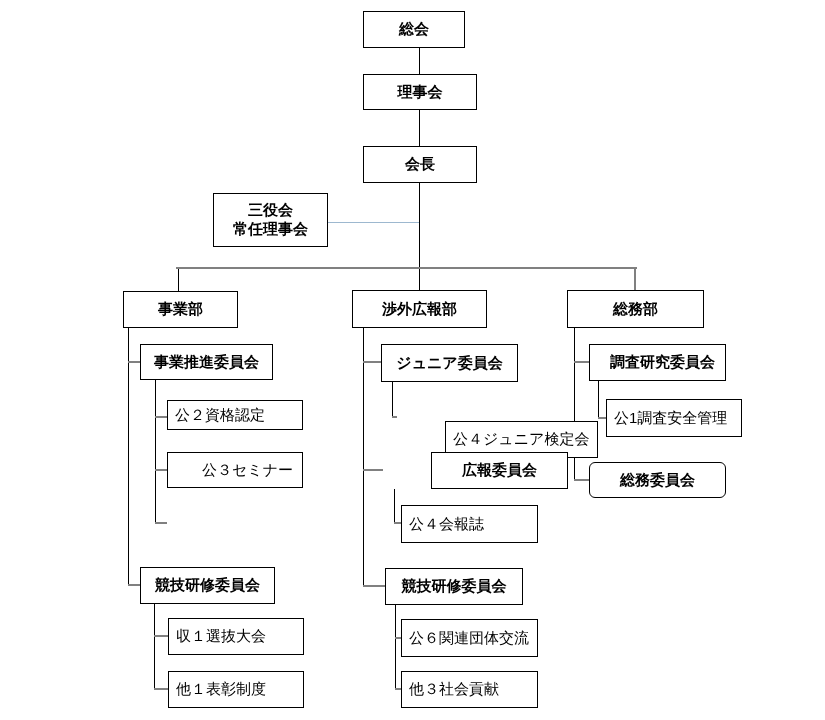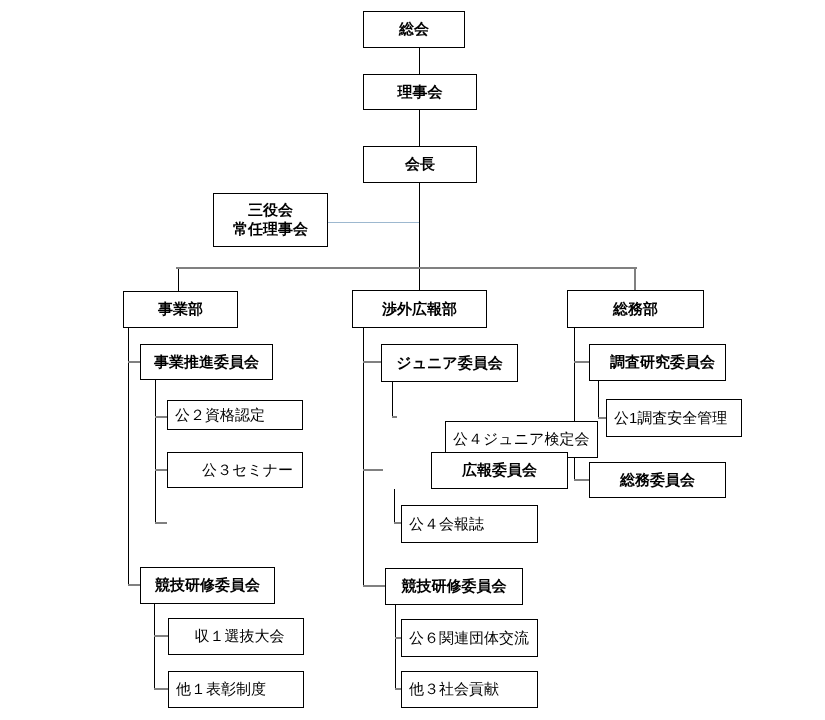--- a/index.html
+++ b/index.html
@@ -94,21 +94,21 @@
   </div>
   <div class="box leaf" style="left:167px;top:400px;width:136px;height:30px;">
     <span>公２資格認定</span>
   </div>
   <div class="box leaf" style="left:167px;top:452px;width:136px;height:36px;padding-left:34px;">
     <span>公３セミナー</span>
   </div>
   <div class="box bold" style="left:140px;top:567px;width:135px;height:37px;">
     <span>競技研修委員会</span>
   </div>
-  <div class="box leaf" style="left:168px;top:618px;width:136px;height:37px;justify-content:center;">
+  <div class="box leaf" style="left:168px;top:618px;width:136px;height:37px;">
     <span>収１選抜大会</span>
   </div>
   <div class="box leaf" style="left:168px;top:671px;width:136px;height:37px;">
     <span>他１表彰制度</span>
   </div>
 
   <div class="box bold" style="left:381px;top:344px;width:137px;height:38px;">
     <span>ジュニア委員会</span>
   </div>
   <div class="box leaf" style="left:397px;top:421px;width:153px;height:37px;margin-left:48px;">
@@ -129,17 +129,17 @@
   <div class="box leaf" style="left:401px;top:671px;width:137px;height:37px;">
     <span>他３社会貢献</span>
   </div>
 
   <div class="box bold" style="left:589px;top:344px;width:137px;height:37px;padding-left:10px;">
     <span>調査研究委員会</span>
   </div>
   <div class="box leaf" style="left:606px;top:399px;width:136px;height:38px;">
     <span>公1調査安全管理</span>
   </div>
-  <div class="box bold" style="left:589px;top:462px;width:137px;height:36px;">
+  <div class="box bold" style="left:589px;top:462px;width:137px;height:36px;border-radius:6px;">
     <span>総務委員会</span>
   </div>
 
 </div>
 
 </body></html>

